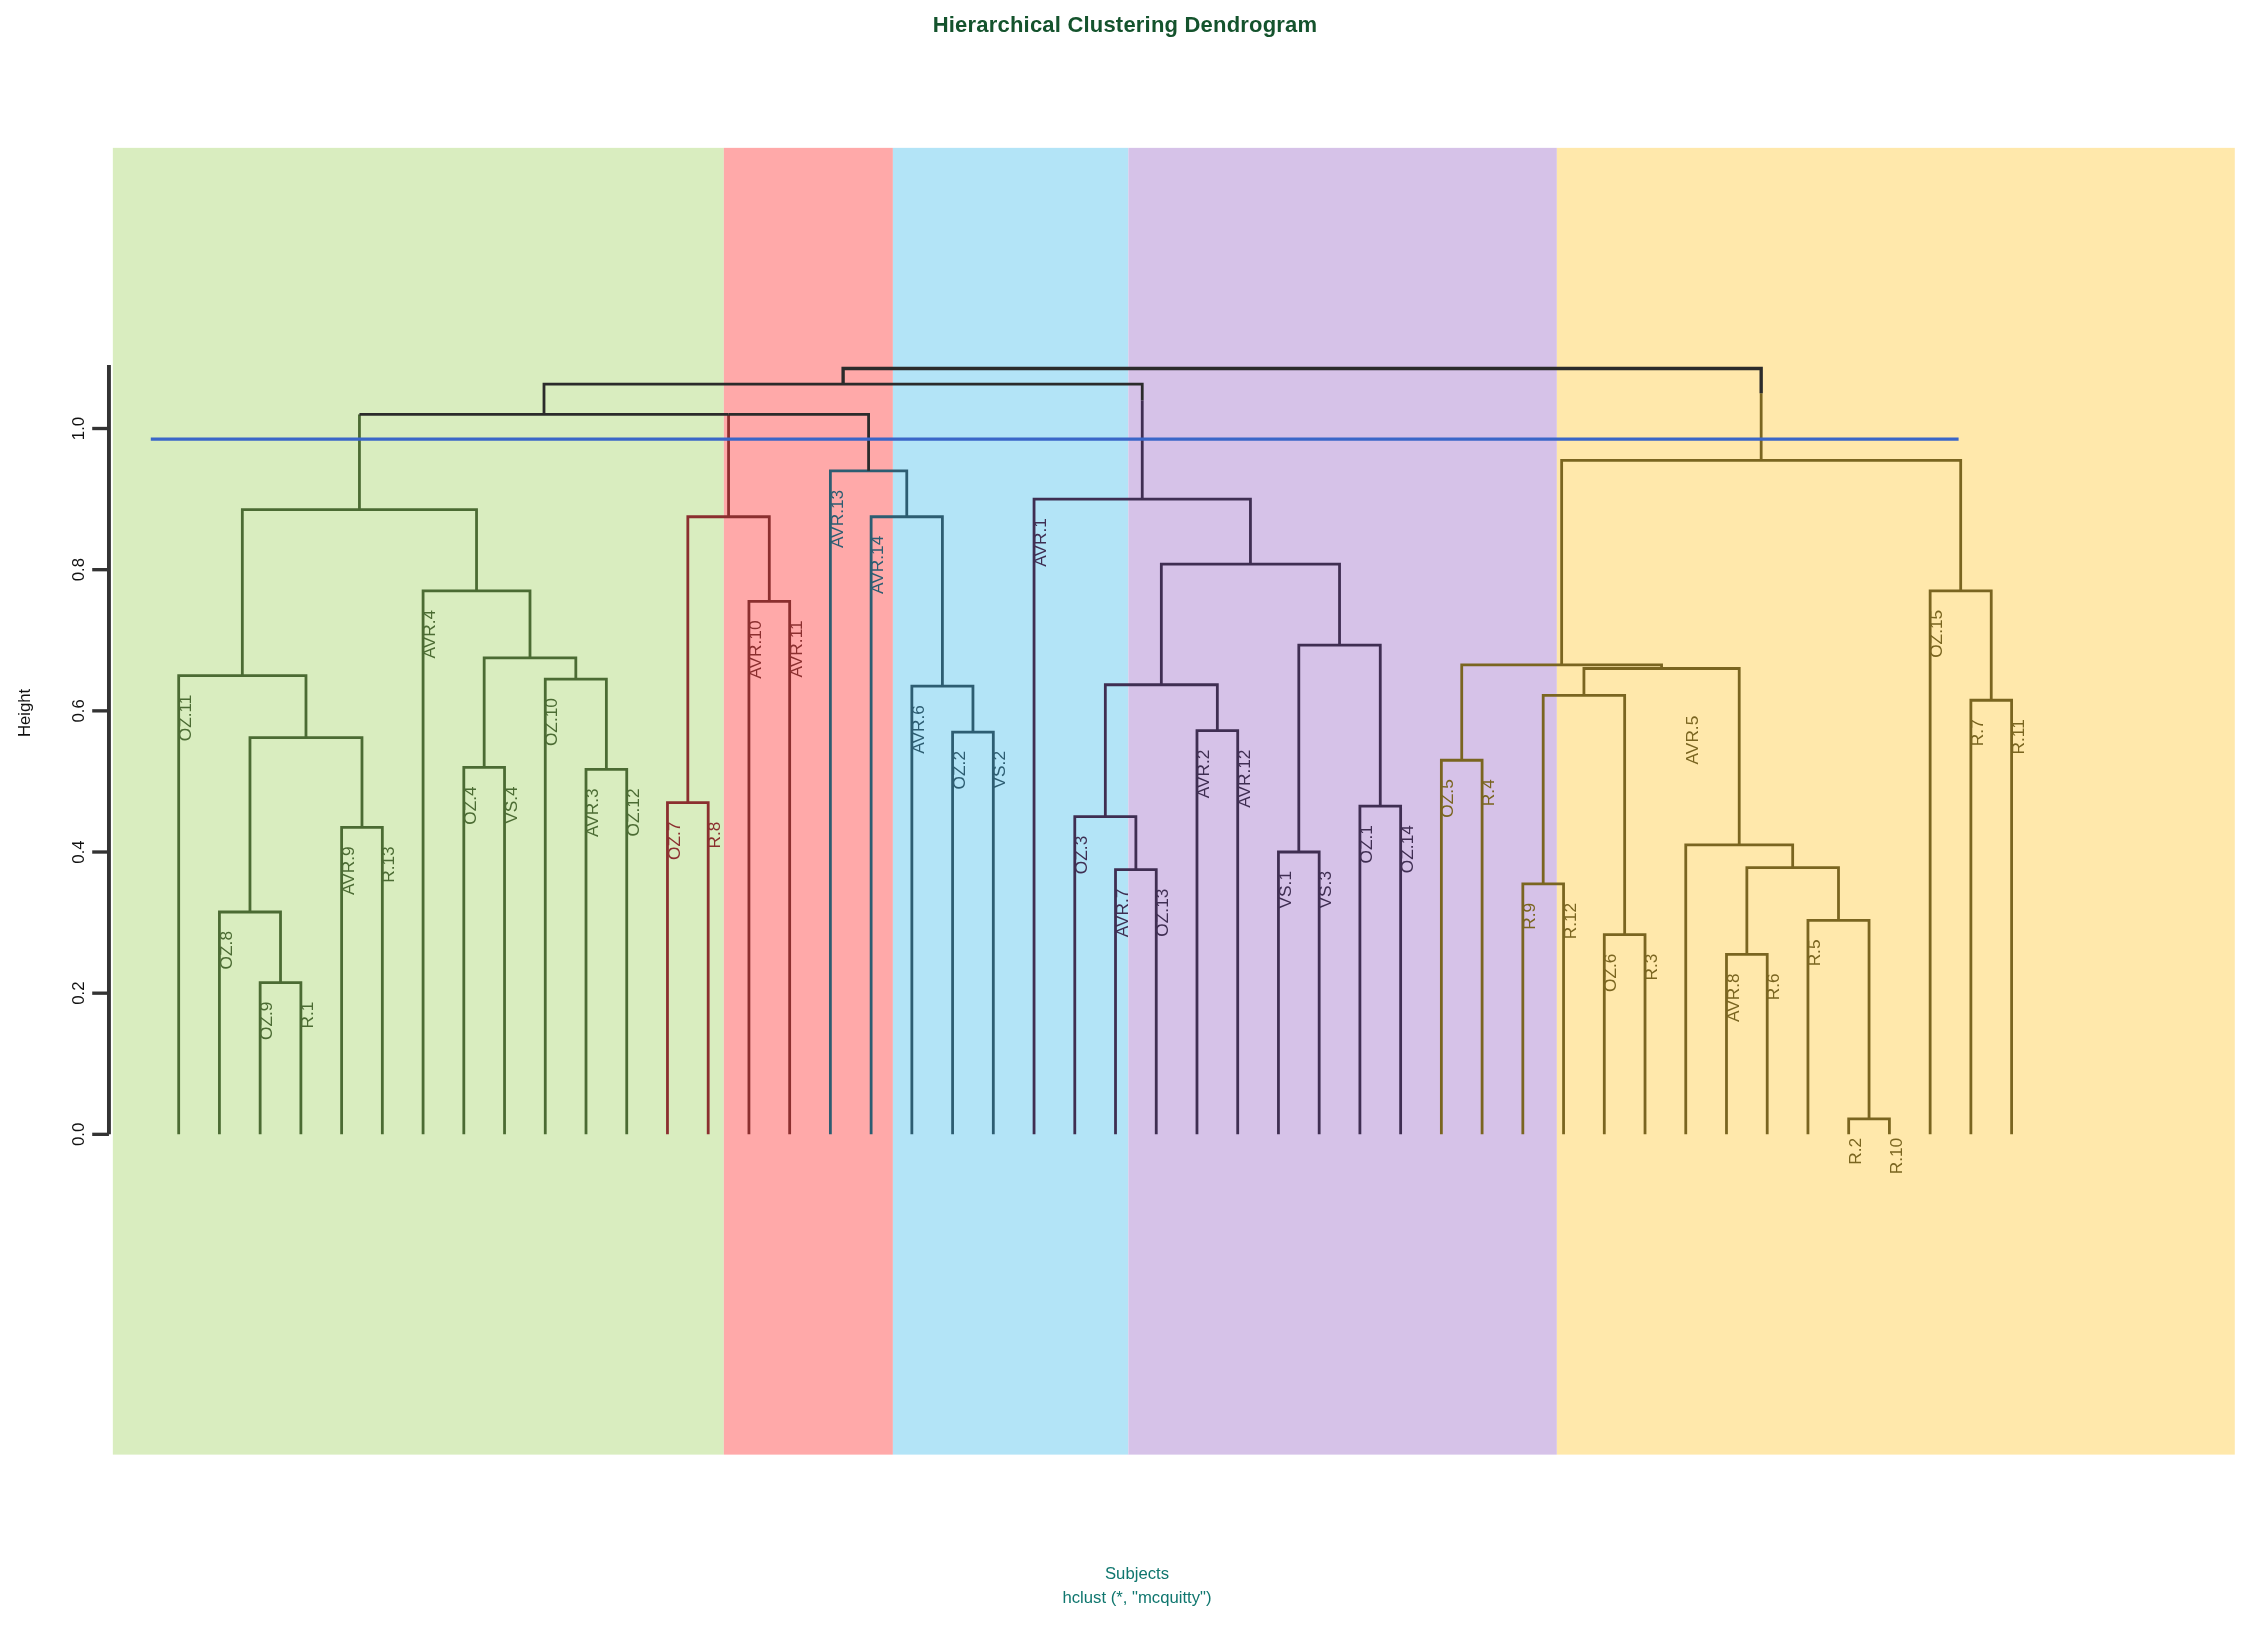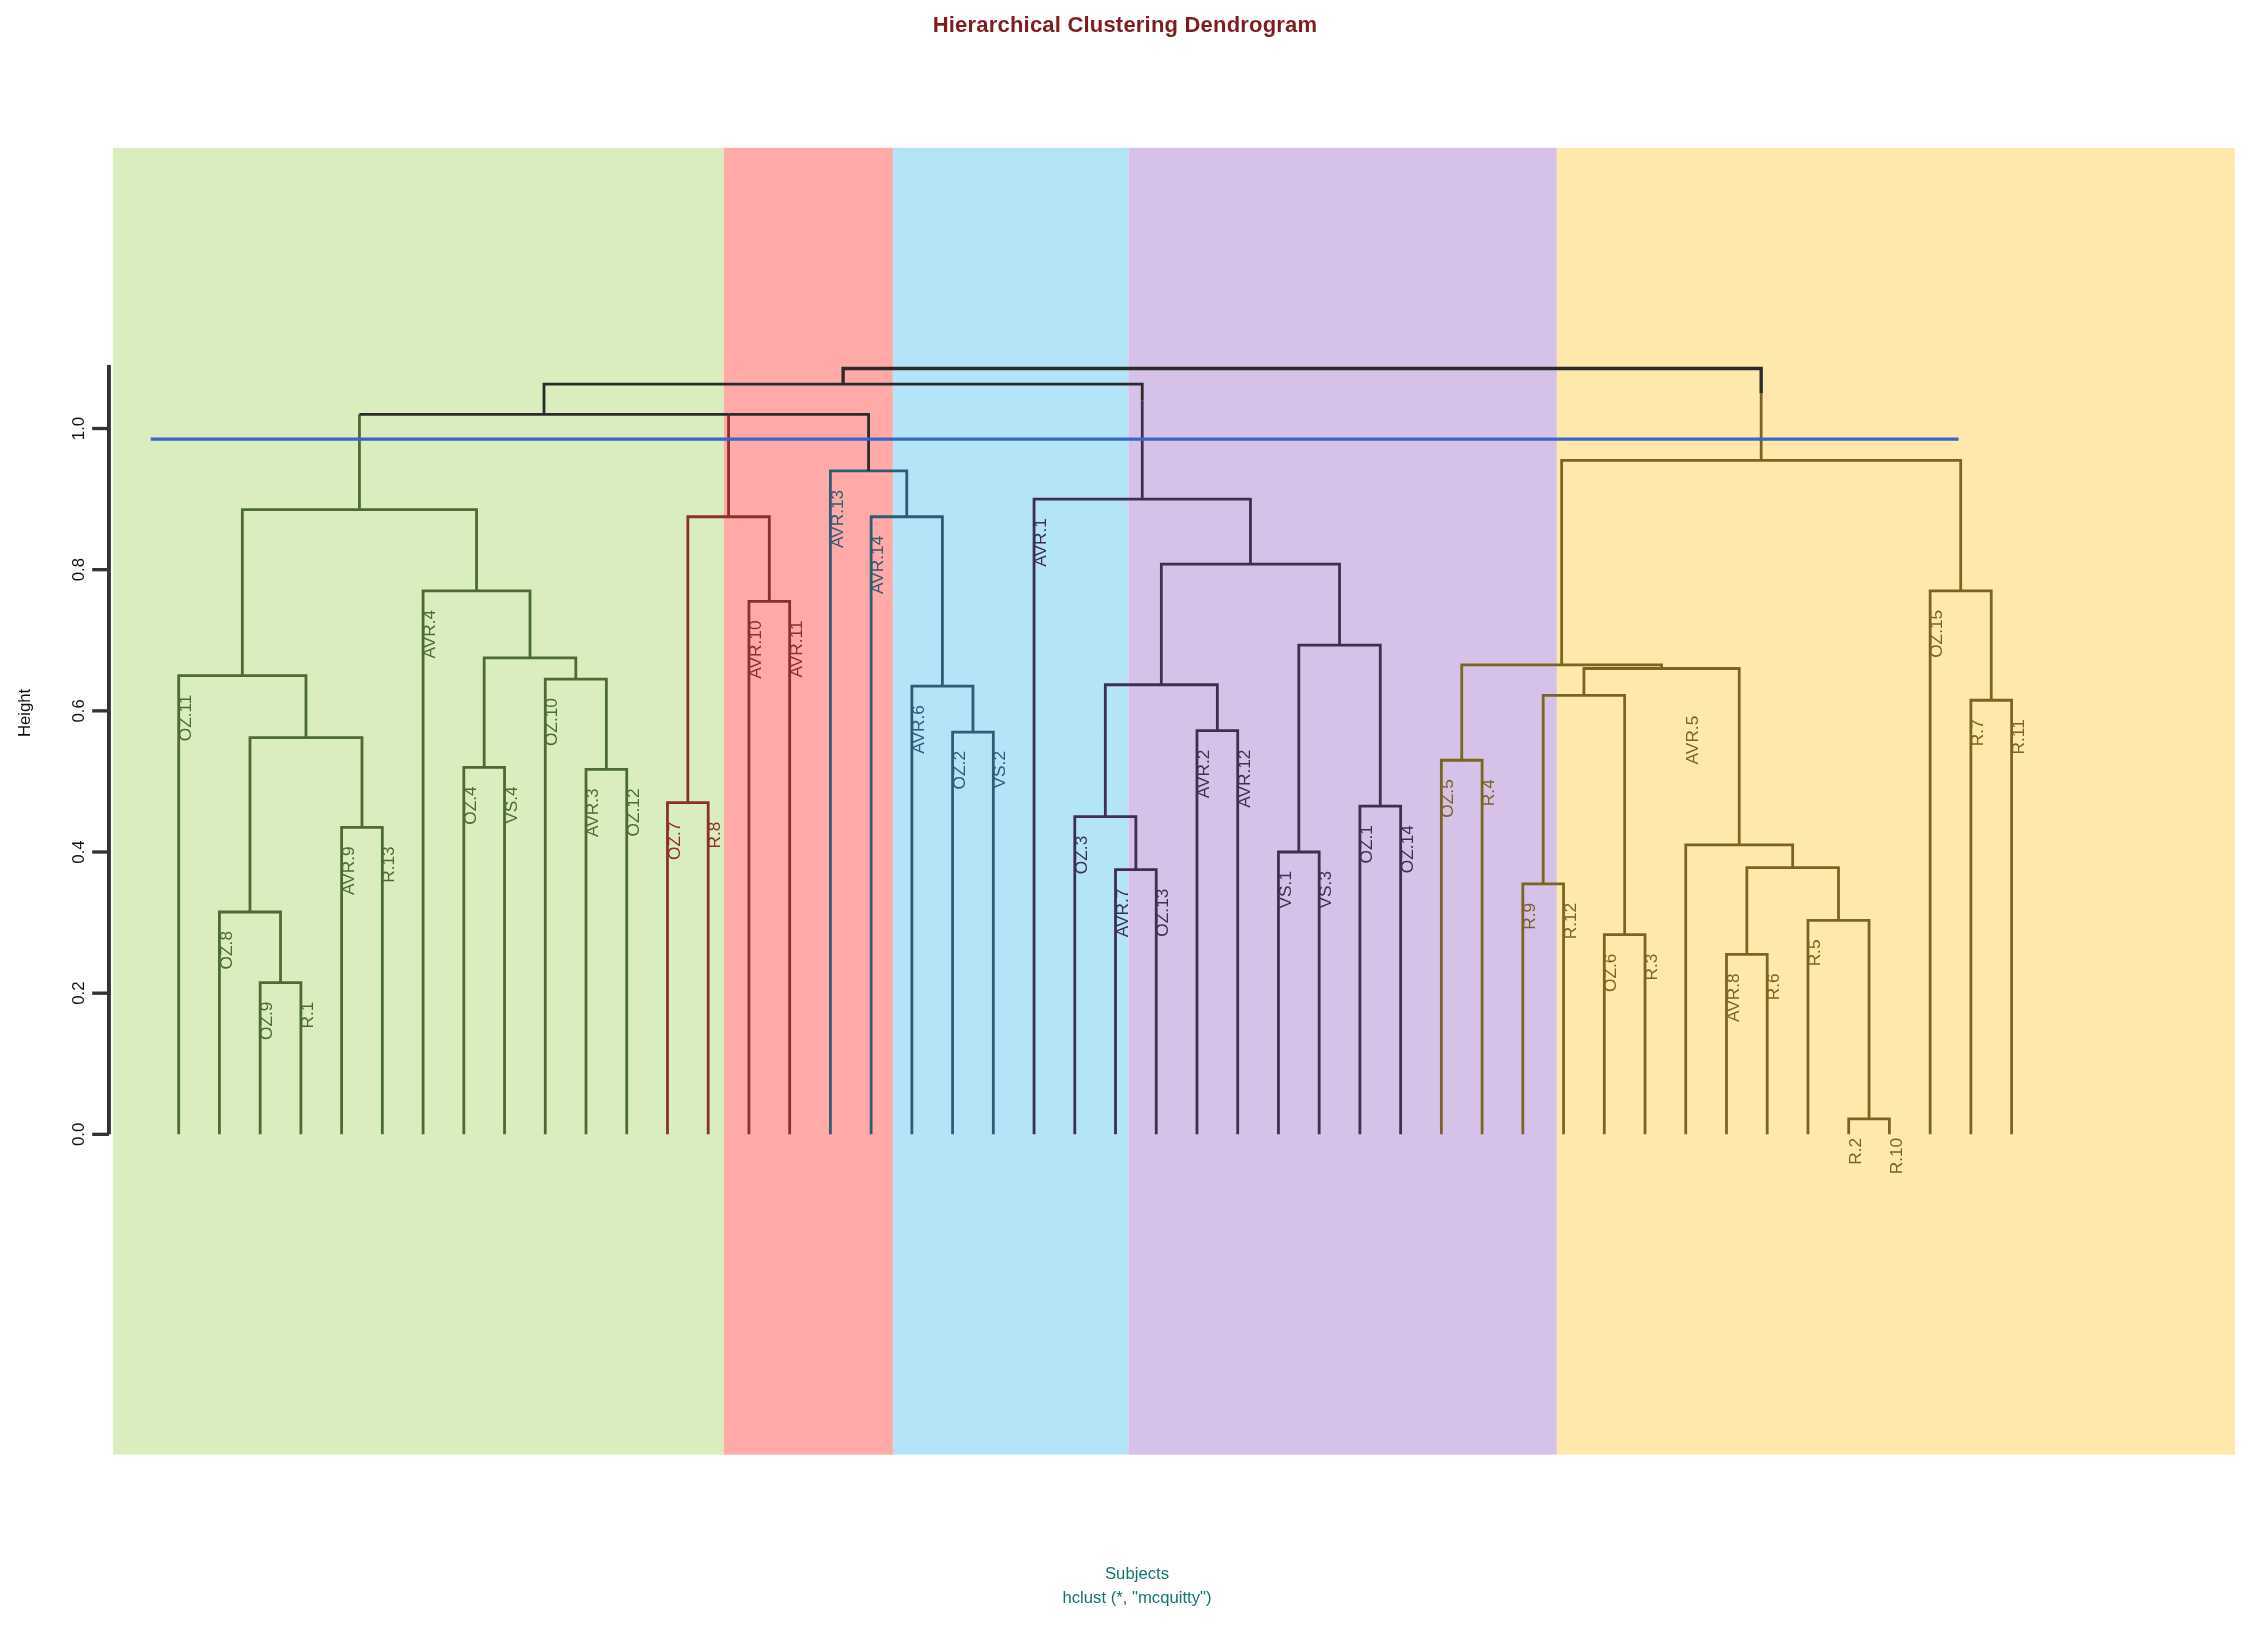--- a/index.html
+++ b/index.html
@@ -1,18 +1,18 @@
 <!DOCTYPE html>
 <html style="font-size:9px"><head>
 <meta charset="utf-8">
 <style>
   html,body{margin:0;padding:0;background:#ffffff;}
   body{width:2250px;height:1646px;font-family:"Liberation Sans",sans-serif;position:relative;overflow:hidden;}
   #stage{position:absolute;left:0;top:0;width:2250px;height:1646px;background:#fff;}
-  #title{position:absolute;left:0;top:12.3px;width:2250px;text-align:center;font-size:22px;font-weight:bold;color:#7f1d1d;letter-spacing:0.2px;}
+  #title{position:absolute;left:0;top:12.3px;width:2250px;text-align:center;font-size:22px;font-weight:bold;color:#14532d;letter-spacing:0.2px;}
   #xlab{position:absolute;left:12px;top:1562px;width:2250px;text-align:center;font-size:16.7px;color:#0f766e;line-height:1.45;}
   #xlab div{display:block;}
   #ylab{position:absolute;left:14.5px;top:737px;font-size:16.7px;color:#111;transform:rotate(-90deg);transform-origin:left top;white-space:nowrap;}
   svg{position:absolute;left:0;top:0;}
 </style>
 </head>
 <body>
 
 <div id="stage">
 

